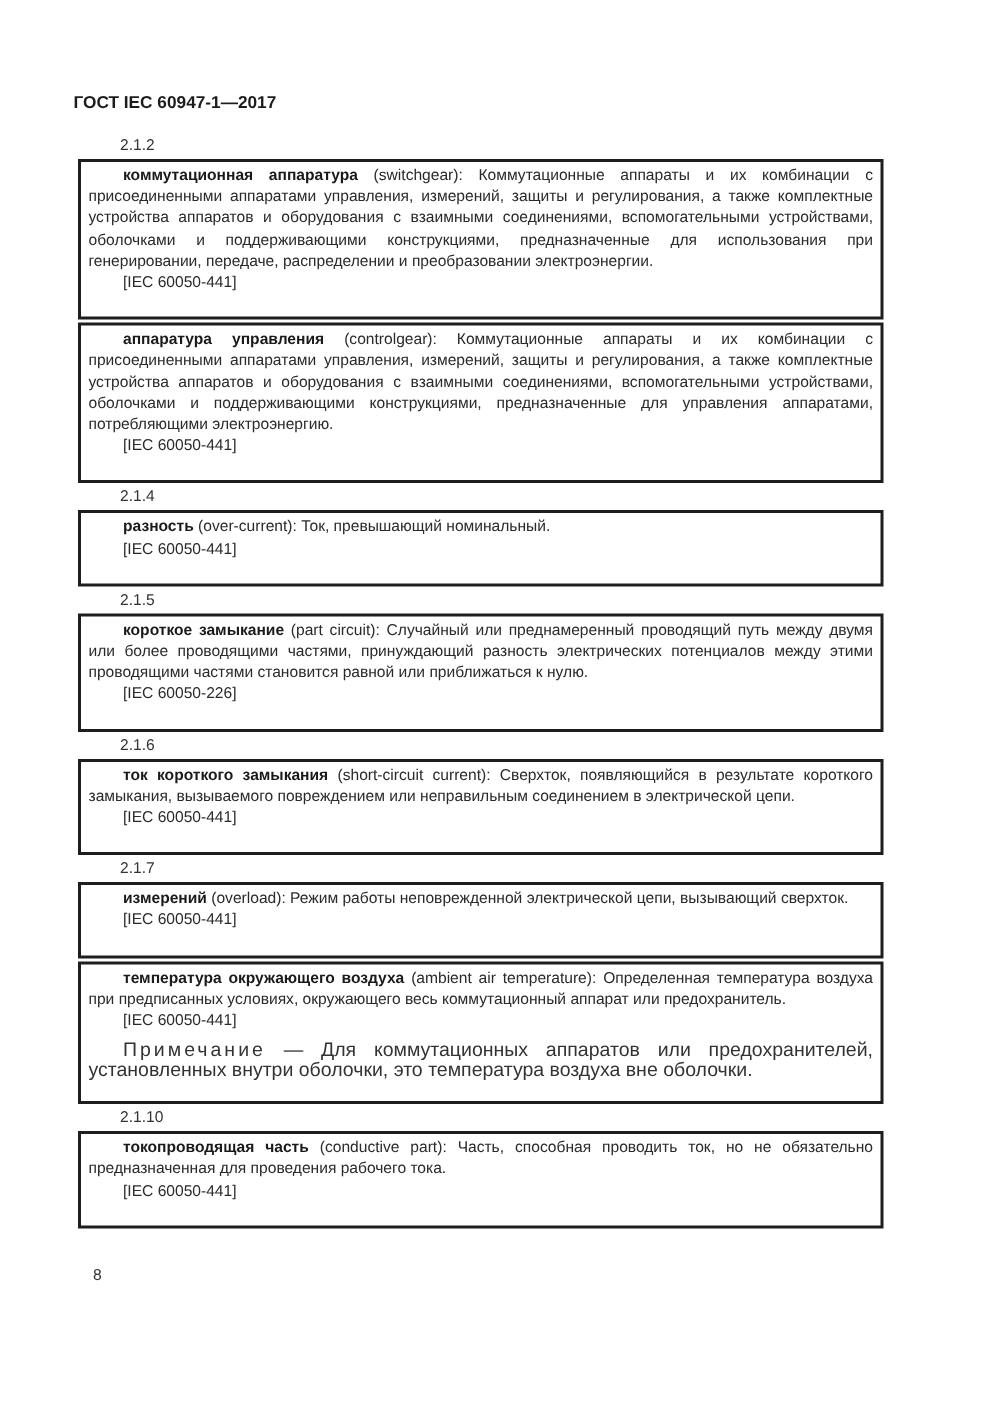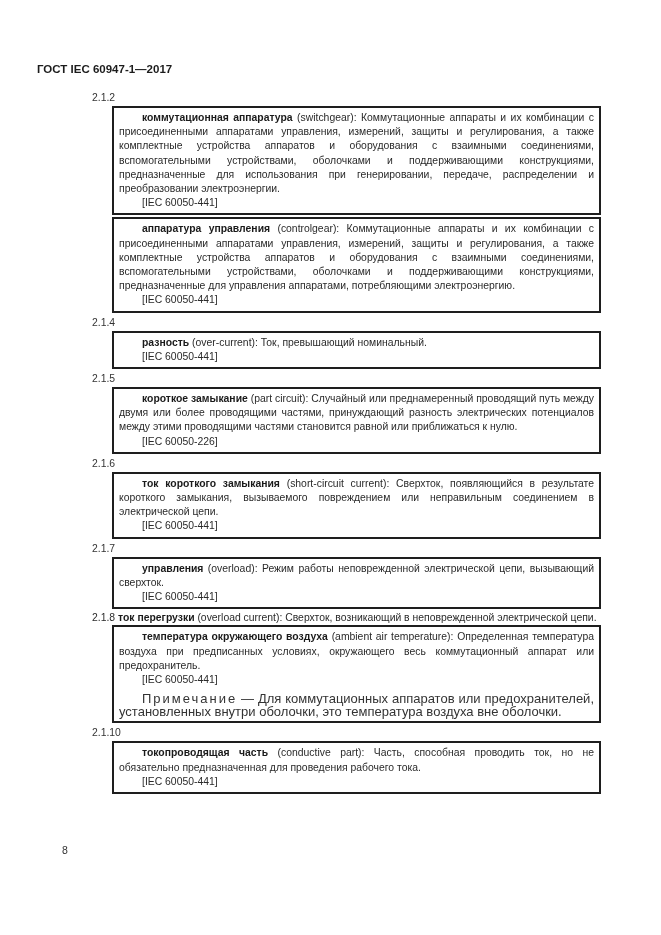--- a/index.html
+++ b/index.html
@@ -1,21 +1,21 @@
 <!DOCTYPE html>
 <html><head>
 <meta charset="utf-8">
 <style>
   html, body { margin: 0; padding: 0; background: #ffffff; }
   body { width: 661px; height: 935px; position: relative; overflow: hidden;
          font-family: "Liberation Sans", sans-serif; color: #2a2a2a; }
-  .header { position: absolute; left: 37px; top: 63px; font-size: 11.5px; font-weight: bold; color: #1c1c1c; }
-  .content { position: absolute; left: 64px; top: 90px; width: 537px; font-size: 10.4px; line-height: 14.2px; }
+  .header { position: absolute; left: 49px; top: 63px; font-size: 11.5px; font-weight: bold; color: #1c1c1c; }
+  .content { position: absolute; left: 52px; top: 90px; width: 537px; font-size: 10.4px; line-height: 14.2px; }
   .num { padding-left: 28px; height: 16px; line-height: 16px; color: #333; }
-  .box { border: 2px solid #1e1e1e; padding: 3px 5px 3px 5px; text-align: justify; margin-bottom: 2px; margin-left: 48px; }
+  .box { border: 2px solid #1e1e1e; padding: 3px 5px 15px 5px; text-align: justify; margin-bottom: 2px; }
   .box p { margin: 0; text-indent: 23px; }
   .box .ref { padding-left: 23px; }
   .box b { color: #1a1a1a; }
   .note { margin-top: 6px; font-size: 13px; line-height: 12.5px; text-indent: 23px; text-align: justify; color: #333; }
   .note .lbl { letter-spacing: 2px; }
   .plain { text-indent: 28px; text-align: justify; }
   .plain .term { font-weight: bold; color: #1a1a1a; }
   .pagenum { position: absolute; left: 62px; top: 844px; font-size: 10.5px; color: #333; }
 </style>
 </head>
@@ -49,29 +49,24 @@
   </div>
 
   <div class="num">2.1.6</div>
   <div class="box">
     <p><b>ток короткого замыкания</b> <span>(short-circuit current)</span><span>: Сверхток, появляющийся в результате короткого замыкания, вызываемого повреждением или неправильным соединением в электрической цепи.</span></p>
     <div class="ref">[IEC 60050-441]</div>
   </div>
 
   <div class="num">2.1.7</div>
   <div class="box">
-    <p><b>управления</b> <span>(overload)</span><span>: Режим работы неповрежденной электрической цепи, вызывающий сверхток.</span></p>
+    <p><b>измерений</b> <span>(overload)</span><span>: Режим работы неповрежденной электрической цепи, вызывающий сверхток.</span></p>
     <div class="ref">[IEC 60050-441]</div>
   </div>
 
-  <div class="plain">
-    <span>2.1.8</span>
-    <span class="term">ток перегрузки</span>
-    <span>(overload current)</span><span>: Сверхток, возникающий в неповрежденной электрической цепи.</span>
-  </div>
 
   <div class="box">
     <p><b>температура окружающего воздуха</b> <span>(ambient air temperature)</span><span>: Определенная температура воздуха при предписанных условиях, окружающего весь коммутационный аппарат или предохранитель.</span></p>
     <div class="ref">[IEC 60050-441]</div>
     <div class="note"><span class="lbl">Примечание</span><span> — Для коммутационных аппаратов или предохранителей, установленных внутри оболочки, это температура воздуха вне оболочки.</span></div>
   </div>
 
   <div class="num">2.1.10</div>
   <div class="box">
     <p><b>токопроводящая часть</b> <span>(conductive part)</span><span>: Часть, способная проводить ток, но не обязательно предназначенная для проведения рабочего тока.</span></p>

